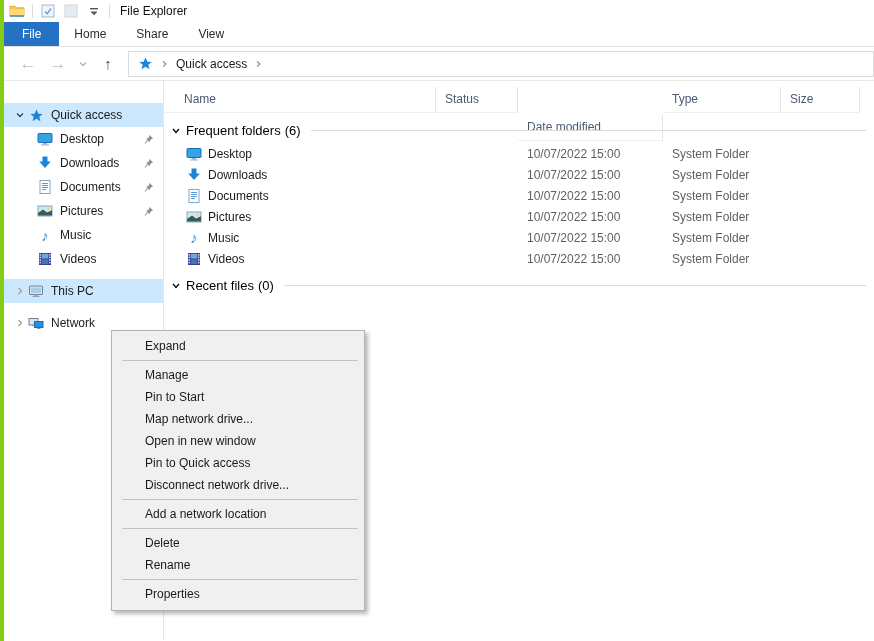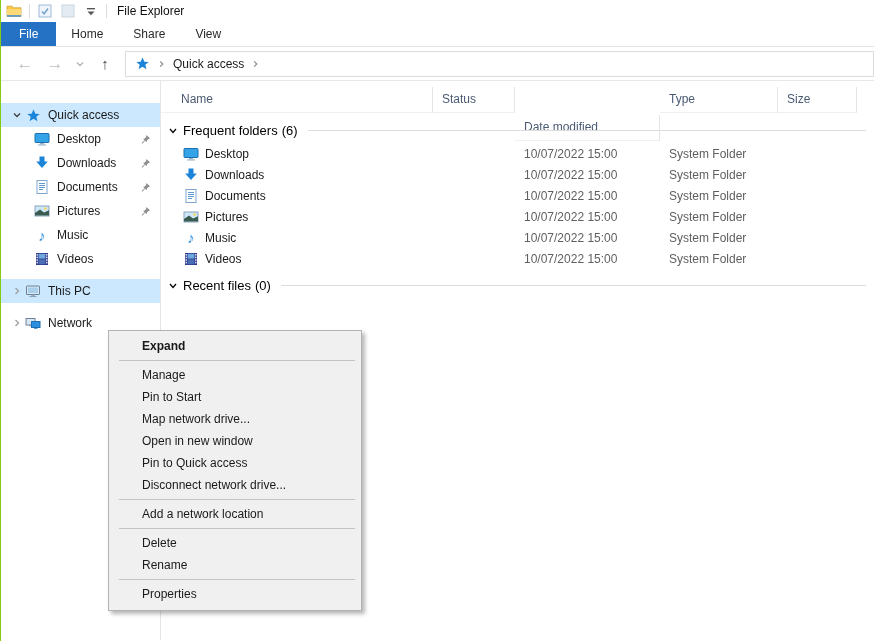--- a/index.html
+++ b/index.html
@@ -1,20 +1,20 @@
 <!DOCTYPE html>
 <html><head>
 <meta charset="utf-8">
 <style>
   * { margin:0; padding:0; box-sizing:border-box; }
   html,body { background:#fff; }
   .window {
     position:relative; width:874px; height:641px; background:#fff;
     font-family:"Liberation Sans", sans-serif; font-size:12px; color:#1a1a1a;
-    overflow:hidden; border-left:1px solid #84cc16;
+    overflow:hidden; border-left:4px solid #84cc16;
   }
   
   .titlebar { height:22px; display:flex; align-items:center; padding-left:5px; gap:7px; }
   .tb-sep { width:1px; height:14px; background:#dcdcdc; }
   .tb-title { color:#111; padding-left:3px; }
   .icon16 { width:16px; height:16px; display:inline-flex; align-items:center; justify-content:center; flex:0 0 auto; }
   
   .tabsrow { height:25px; display:flex; align-items:stretch; border-bottom:1px solid #e3e3e3; }
   .tab { display:flex; align-items:center; padding:0 15px; color:#2b2b2b; cursor:default; }
   .tab.active { background:#2572c4; color:#fff; padding:0 18px; }
@@ -57,21 +57,21 @@
   .cell-type { width:118px; color:#5f5f5f; padding-left:9px; }
   .cell-size { width:79px; padding-left:9px; }
   .note-glyph { color:#2a8fe0; font-size:15px; line-height:1; }
   
   .ctxmenu {
     position:absolute; left:107px; top:330px; width:254px;
     background:#f0f0f0; border:1px solid #b3b3b3; padding:4px 0 5px 0;
     box-shadow:3px 3px 4px rgba(0,0,0,0.28); z-index:10;
   }
   .menu-item { height:22px; line-height:22px; padding-left:33px; color:#1a1a1a; cursor:default; }
-  .menu-item.default { font-weight:bold; }
+  .menu-item.default { font-weight:normal; }
   .menu-sep { border-top:1px solid #c3c3c3; margin:3px 6px 3px 10px; }
 </style>
 </head>
 <body>
 
 <div class="window">
 
   <div class="titlebar">
     <span class="icon16">
       <svg width="16" height="16" viewBox="0 0 16 16">

